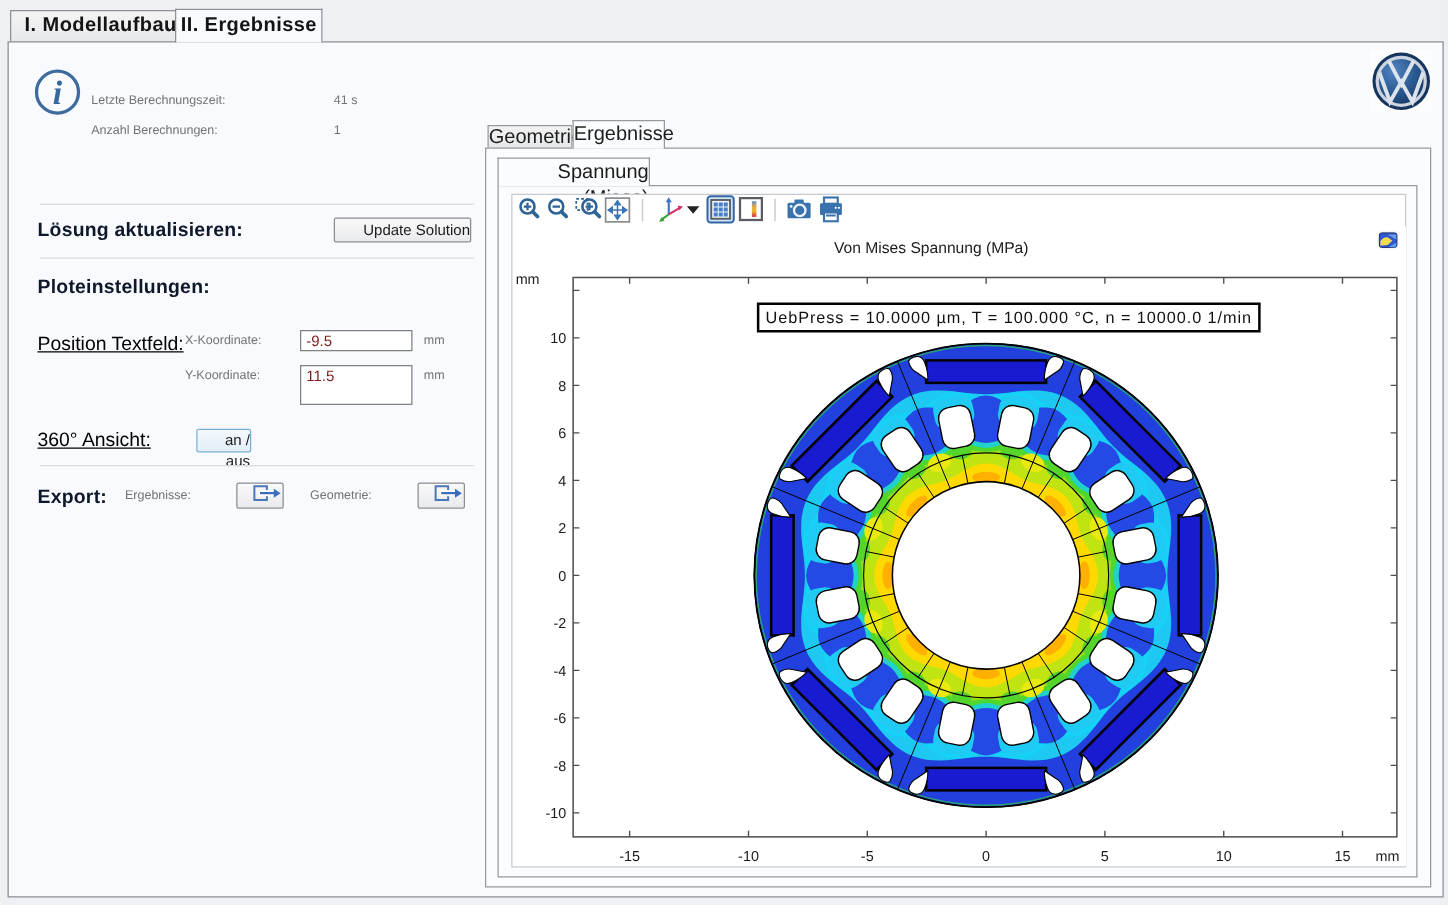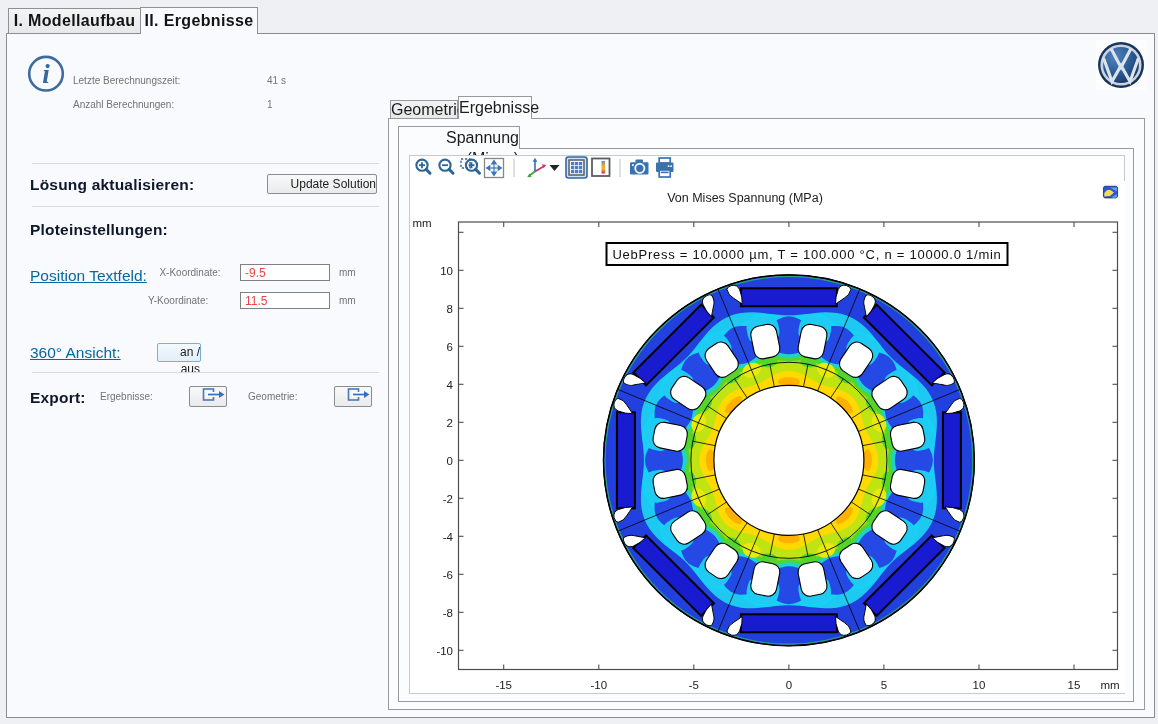--- a/index.html
+++ b/index.html
@@ -1,26 +1,26 @@
 <!DOCTYPE html>
 <html><head><meta charset="utf-8"><style>
 *{margin:0;padding:0;box-sizing:border-box}
 html,body{width:1158px;height:724px;font-family:"Liberation Sans",sans-serif;background:#e8eaed;overflow:hidden;-webkit-font-smoothing:antialiased}
 .abs{position:absolute}
 #stage{position:relative;width:1158px;height:724px;background:#eef0f4}
 #mainpanel{position:absolute;left:6px;top:33px;width:1149px;height:685px;background:#f8fafd;border:1px solid #898c90}
 .mtab{position:absolute;font-weight:bold;font-size:16px;letter-spacing:0.35px;color:#141414;text-align:center;border:1px solid #8f9196}
-#mtab1{left:8px;top:8px;width:133px;height:26px;line-height:24px;background:linear-gradient(#f4f4f5,#e7e8ea)}
+#mtab1{left:8px;top:8px;width:145px;height:26px;line-height:24px;background:linear-gradient(#f4f4f5,#e7e8ea)}
 #mtab2{left:140px;top:7px;width:118px;height:27px;line-height:25px;background:#f8fafd;border-bottom:0}
 .sep{position:absolute;left:32px;width:347px;height:1px;background:#d9dadd}
 .b12{font-size:10px;color:#737373}
 .h15{font-weight:bold;font-size:15.5px;letter-spacing:0.2px;color:#0f172a}
-.u15{font-size:15.5px;color:#0369a1;text-decoration:underline}
+.u15{font-size:15.5px;color:#000000;text-decoration:underline}
 .btn{position:absolute;font-size:12px;color:#1c1c1c;text-align:right;border:1px solid #8a8c8f;border-radius:2px;background:linear-gradient(#f9f9f9,#e9eaec)}
-.inp{position:absolute;font-size:12px;color:#ef4444;border:1px solid #7d8085;background:#fff;padding:1px 12px 0 4px}
+.inp{position:absolute;font-size:12px;color:#7f1d1d;border:1px solid #7d8085;background:#fff;padding:1px 12px 0 4px}
 .ntab{position:absolute;font-size:16px;color:#1c1c1c;text-align:right;border:1px solid #97999e}
 </style></head><body>
 <div id="stage">
 
   <div class="mtab" id="mtab1">I. Modellaufbau</div>
   <div id="mainpanel"></div>
   <div class="mtab" id="mtab2">II. Ergebnisse</div>
 
   <svg class="abs" style="left:27px;top:55px" width="38" height="38" viewBox="0 0 38 38">
     <circle cx="19" cy="18.7" r="16.8" fill="none" stroke="#3d6b9e" stroke-width="2.6"></circle>
@@ -31,25 +31,25 @@
   <div class="abs b12" style="left:73px;top:99px">Anzahl Berechnungen:</div>
   <div class="abs b12" style="left:267px;top:99px">1</div>
 
   <div class="sep" style="top:163px"></div>
   <div class="abs h15" style="left:30px;top:176px">Lösung aktualisieren:</div>
   <div class="btn" style="left:267px;top:174px;width:110px;height:20px;line-height:18px">Update Solution</div>
   <div class="sep" style="top:206px"></div>
   <div class="abs h15" style="left:30px;top:221px">Ploteinstellungen:</div>
 
   <div class="abs u15" style="left:30px;top:267px">Position Textfeld:</div>
-  <div class="abs b12" style="left:148px;top:267px;width:84px;text-align:center">X-Koordinate:</div>
+  <div class="abs b12" style="left:148px;top:267px;width:84px;text-align:left">X-Koordinate:</div>
   <div class="inp" style="left:240px;top:264px;width:90px;height:17px">-9.5</div>
   <div class="abs b12" style="left:339px;top:267px">mm</div>
   <div class="abs b12" style="left:148px;top:295px;width:84px;">Y-Koordinate:</div>
-  <div class="inp" style="left:240px;top:292px;width:90px;height:17px">11.5</div>
+  <div class="inp" style="left:240px;top:292px;width:90px;height:32px">11.5</div>
   <div class="abs b12" style="left:339px;top:295px">mm</div>
 
   <div class="abs u15" style="left:30px;top:344px">360° Ansicht:</div>
   <div class="btn" style="left:157px;top:343px;width:44px;height:19px;line-height:17px;border-color:#7ab0d8;background:linear-gradient(#f4f9fd,#e2eef8)">an / aus</div>
 
   <div class="sep" style="top:372px"></div>
   <div class="abs h15" style="left:30px;top:389px">Export:</div>
   <div class="abs b12" style="left:100px;top:391px">Ergebnisse:</div>
   <div class="btn" style="left:189px;top:386px;width:38px;height:21px"><svg width="24" height="15" viewBox="0 0 24 15" style="vertical-align:middle">
 <rect x="1.5" y="2" width="10" height="11" fill="none" stroke="#4a78b8" stroke-width="1.6"></rect>

